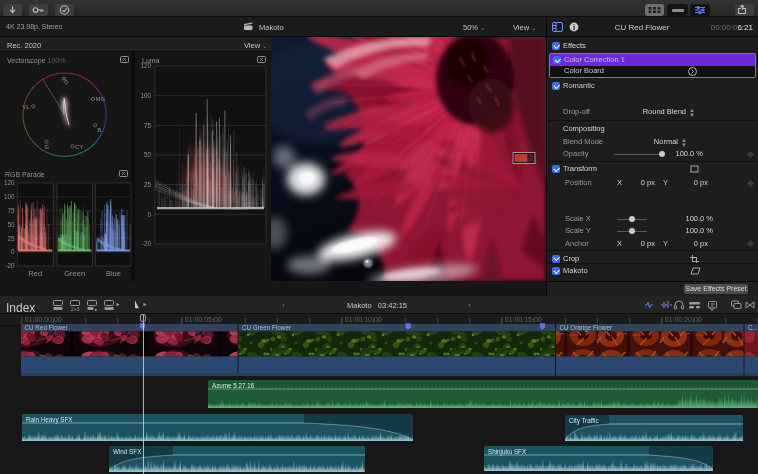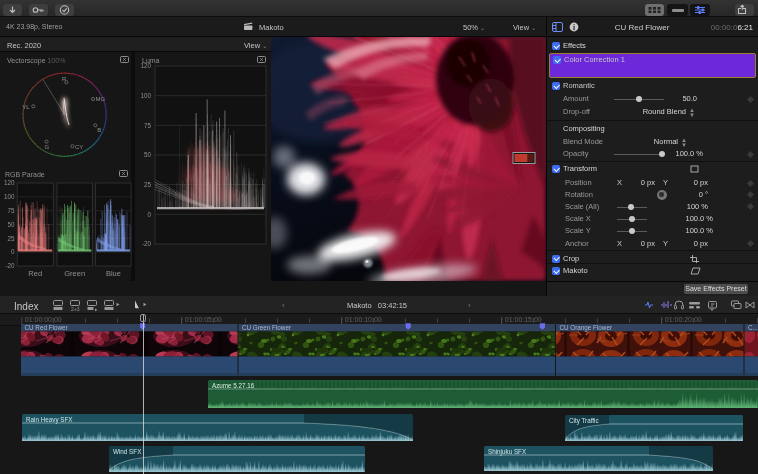--- a/index.html
+++ b/index.html
@@ -1396,34 +1396,34 @@
   <div class="irow" style="top:3px">
         <div class="cbx" style="left:5px"></div>
     <span class="ilabel" style="left:16px;color:#dadada">Effects</span>
       </div>
 
   <div class="abs" style="left:2px;top:16px;width:207px;height:25px;border:1px solid #9d7e2c;border-radius:2px;background:#6d28d9">
     <div class="abs" style="left:0;top:0;width:205px;height:12px">
       <div class="cbx" style="left:3px"></div>
           <span class="ilabel" style="left:14px;color:#c7c7c7">Color Correction 1</span>
         </div>
+    <div class="abs" style="left:0;top:12px;width:205px;height:11px;background:#111">
+      <span class="ilabel" style="left:14px;top:-1px;color:#c7c7c7">Color Board</span>
+      <svg class="abs" style="left:138px;top:1px" width="9" height="9" viewBox="0 0 9 9">
+        <circle cx="4.5" cy="4.5" r="4" fill="none" stroke="#c9c9c9" stroke-width="0.9"></circle>
+        <path d="M3.5 2.5l2 2-2 2" fill="none" stroke="#c9c9c9" stroke-width="0.9"></path>
+          </svg>
+    </div>
   </div>
 
   <div class="irow" style="top:43px">
         <div class="cbx" style="left:5px"></div>
     <span class="ilabel" style="left:16px;color:#c7c7c7">Romantic</span>
       </div>
 
-  <div class="irow" style="top:56px">
-        <span class="ilabel" style="left:16px">Amount</span>
-    <div class="slider" style="left:67px;width:50px"></div>
-        <div class="thumb" style="left:89px"></div>
-    <div class="ival" style="left:110px;width:40px">50.0</div>
-        <div class="kf"></div>
-      </div>
 
   <div class="irow" style="top:69px">
         <span class="ilabel" style="left:16px">Drop-off</span>
     <div class="ival" style="left:88px;width:51px;white-space:nowrap">Round Blend</div>
     <span class="stepper" style="left:142px;top:2px">▲<br>▼</span>
       </div>
   <div class="sep" style="top:83px"></div>
 
   <div class="irow" style="top:99px">
         <span class="ilabel" style="left:16px">Blend Mode</span>
@@ -1454,35 +1454,21 @@
 
   <div class="irow" style="top:140px">
         <span class="ilabel" style="left:18px">Position</span>
     <span class="ilabel" style="left:70px;color:#c9c9c9">X</span>
         <div class="ival" style="left:80px;width:28px">0 px</div>
     <span class="ilabel" style="left:116px;color:#c9c9c9">Y</span>
         <div class="ival" style="left:126px;width:35px">0 px</div>
         <div class="kf"></div>
       </div>
 
-  <div class="irow" style="top:151.5px">
-        <span class="ilabel" style="left:18px">Rotation</span>
-    <div class="abs" style="left:110px;top:1px;width:10px;height:10px;border-radius:50%;background:#767676"></div>
-    <div class="abs" style="left:112px;top:3.6px;width:4.5px;height:4.5px;border-radius:50%;background:#2e2e2e"></div>
-    <div class="ival" style="left:126px;width:35px">0 °</div>
-        <div class="kf"></div>
-      </div>
-
-  <div class="irow" style="top:163.5px">
-        <span class="ilabel" style="left:18px">Scale (All)</span>
-    <div class="slider" style="left:70px;width:30px"></div>
-        <div class="thumb" style="left:81px"></div>
-    <div class="ival" style="left:126px;width:35px">100 %</div>
-        <div class="kf"></div>
-      </div>
+
 
   <div class="irow" style="top:176px">
         <span class="ilabel" style="left:18px">Scale X</span>
     <div class="slider" style="left:70px;width:30px"></div>
         <div class="thumb" style="left:82px"></div>
     <div class="ival" style="left:126px;width:40px">100.0 %</div>
       </div>
 
   <div class="irow" style="top:188px">
         <span class="ilabel" style="left:18px">Scale Y</span>
@@ -1517,21 +1503,21 @@
           <path d="M3 1h7L8 7H1z" fill="none" stroke="#b5b5b5" stroke-width="0.9"></path>
         </svg>
       </div>
 </div>
 
 <div id="inspbot" class="abs">
   <div class="abs" style="left:137px;top:1.5px;width:64px;height:10px;background:#4d4d4d;border-radius:2px;color:#dcdcdc;font-size:7px;text-align:center;line-height:10px">Save Effects Preset</div>
 </div>
 
 <div id="tltoolbar" class="abs">
-  <div class="abs" style="left:14px;top:5px;color:#c6c6c6;font-size:10px">Index</div>
+  <div class="abs" style="left:6px;top:5px;color:#c6c6c6;font-size:12px">Index</div>
   <svg class="abs" style="left:0;top:0" width="758" height="18" viewBox="0 0 758 18">
     <g stroke="#9a9a9a" fill="none" stroke-width="1">
       <rect x="53.5" y="4.5" width="9" height="5" rx="1"></rect>
           <rect x="70.5" y="4.5" width="9" height="5" rx="1"></rect>
           <rect x="87.5" y="4.5" width="9" height="5" rx="1"></rect>
           <rect x="104.5" y="4.5" width="9" height="5" rx="1"></rect>
     </g>
     <g fill="#9a9a9a">
       <rect x="53.5" y="11" width="9" height="3" rx="0.5"></rect>
       <text x="71" y="14.5" font-size="5" fill="#9a9a9a">2+3</text>

